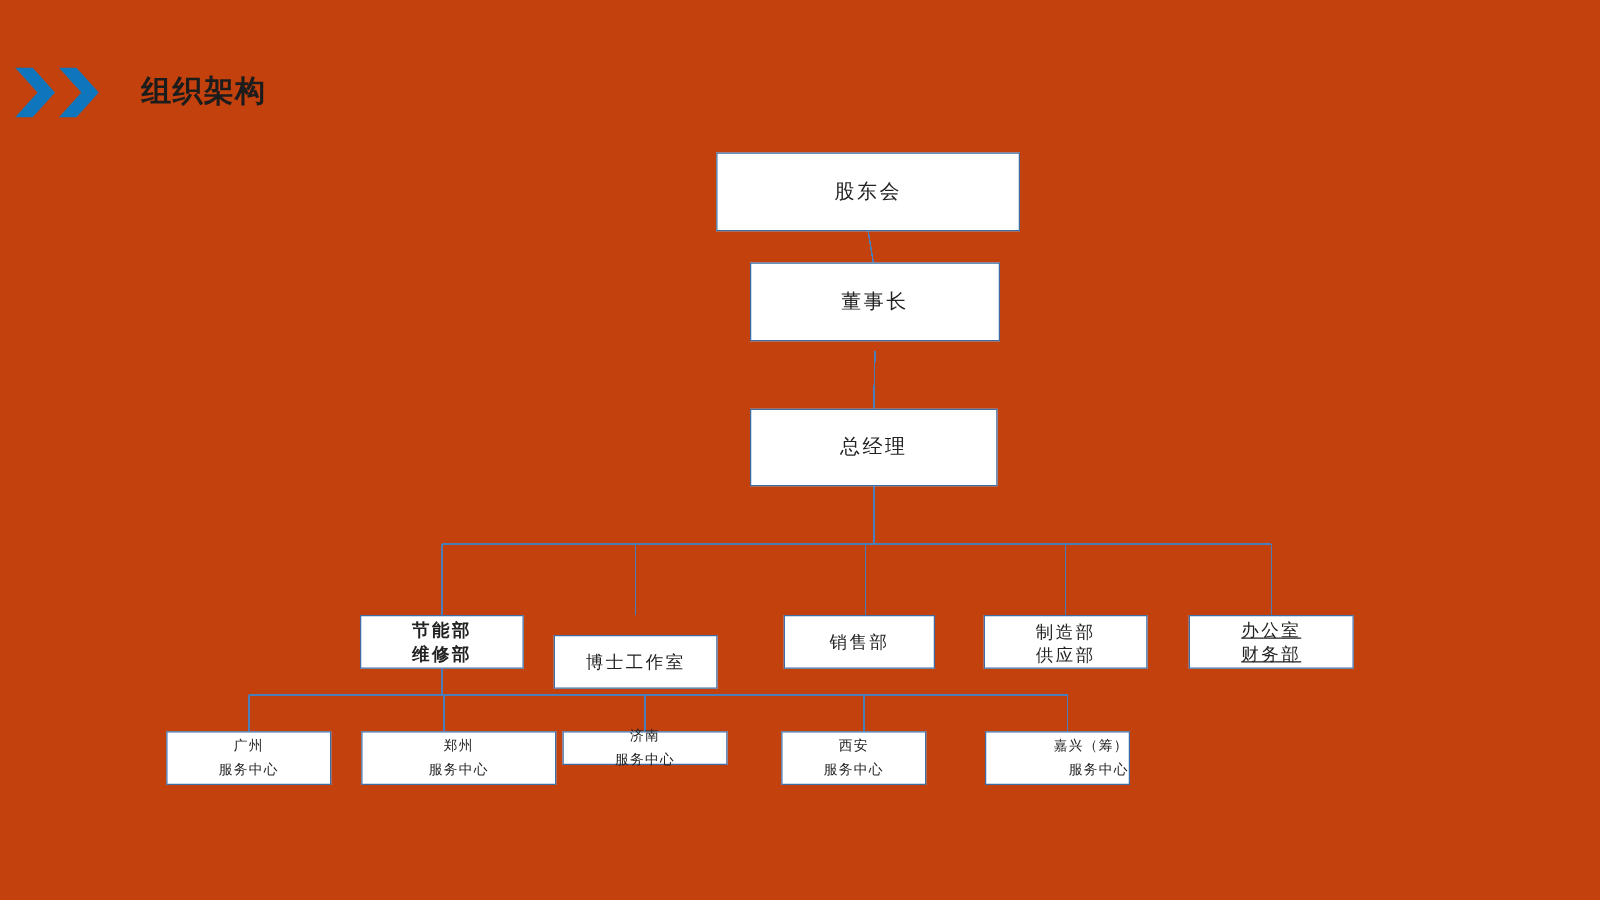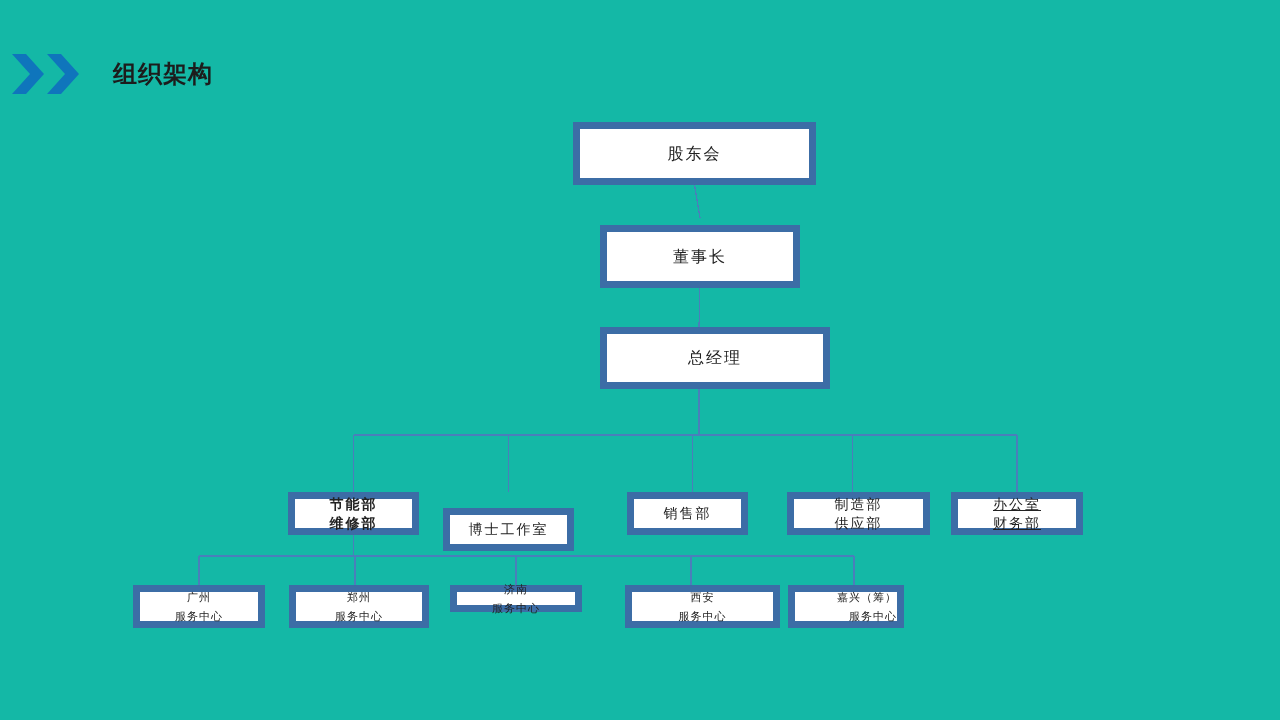--- a/index.html
+++ b/index.html
@@ -12,21 +12,21 @@
     width: 1280px;
     height: 720px;
     overflow: hidden;
     font-family: "Liberation Sans", "DejaVu Sans", sans-serif;
     color: #1a1a1a;
   }
   #slide {
     position: relative;
     width: 1280px;
     height: 720px;
-    background: #14b8a6;
+    background: #c2410c;
   }
 
   
   #header {
     position: absolute;
     left: 0;
     top: 47px;
     width: 1280px;
     height: 56px;
   }
@@ -71,21 +71,21 @@
     position: absolute;
     left: 0;
     top: 0;
     width: 1280px;
     height: 720px;
     pointer-events: none;
   }
   .node {
     position: absolute;
     box-sizing: border-box;
-    border: 7px solid #3b82f6;
+    border: 1px solid #3b82f6;
     background: #ffffff;
     display: flex;
     flex-direction: column;
     align-items: center;
     justify-content: center;
     text-align: center;
     color: #222222;
     letter-spacing: 2px;
     z-index: 2;
   }
@@ -136,57 +136,57 @@
         <line x1="199" y1="556" x2="199" y2="585" stroke="#4a7ebb" stroke-width="1.2" shape-rendering="crispEdges"></line>
         <line x1="355" y1="556" x2="355" y2="585" stroke="#4a7ebb" stroke-width="1.2" shape-rendering="crispEdges"></line>
         <line x1="516" y1="556" x2="516" y2="585" stroke="#4a7ebb" stroke-width="1.2" shape-rendering="crispEdges"></line>
         <line x1="691" y1="556" x2="691" y2="585" stroke="#4a7ebb" stroke-width="1.2" shape-rendering="crispEdges"></line>
         <line x1="854" y1="556" x2="854" y2="585" stroke="#4a7ebb" stroke-width="1.2" shape-rendering="crispEdges"></line>
       </svg>
 
   <div class="node lvl1" style="left: 573px; top: 122px; width: 243px; height: 63px; border-color: rgb(60, 109, 166);">
         <span class="line">股东会</span>
       </div>
-      <div class="node lvl2" style="left: 600px; top: 225px; width: 200px; height: 63px; border-color: rgb(60, 109, 166);">
+      <div class="node lvl2" style="left: 600px; top: 210px; width: 200px; height: 63px; border-color: rgb(60, 109, 166);">
         <span class="line">董事长</span>
       </div>
-      <div class="node lvl3" style="left: 600px; top: 327px; width: 230px; height: 62px; border-color: rgb(60, 109, 166);">
+      <div class="node lvl3" style="left: 600px; top: 327px; width: 198px; height: 62px; border-color: rgb(60, 109, 166);">
         <span class="line">总经理</span>
       </div>
       <div class="node dept" style="left: 288px; top: 492px; width: 131px; height: 43px; border-color: rgb(60, 109, 166); font-weight: bold;">
         <span class="line">节能部</span>
         <span class="line">维修部</span>
       </div>
       <div class="node dept" style="left: 443px; top: 492px; width: 131px; height: 43px; border-color: rgb(60, 109, 166); margin-top: 16px;">
         <span class="line">博士工作室</span>
       </div>
       <div class="node dept" style="left: 627px; top: 492px; width: 121px; height: 43px; border-color: rgb(60, 109, 166);">
         <span class="line">销售部</span>
       </div>
-      <div class="node dept" style="left: 787px; top: 492px; width: 143px; height: 43px; border-color: rgb(60, 109, 166);">
+      <div class="node dept" style="left: 787px; top: 492px; width: 131px; height: 43px; border-color: rgb(60, 109, 166); justify-content: flex-end;">
         <span class="line">制造部</span>
         <span class="line">供应部</span>
       </div>
       <div class="node dept" style="left: 951px; top: 492px; width: 132px; height: 43px; border-color: rgb(60, 109, 166); text-decoration: underline;">
         <span class="line">办公室</span>
         <span class="line">财务部</span>
       </div>
       <div class="node svc" style="left: 133px; top: 585px; width: 132px; height: 43px; border-color: rgb(60, 109, 166);">
         <span class="line">广州</span>
         <span class="line">服务中心</span>
       </div>
-      <div class="node svc" style="left: 289px; top: 585px; width: 140px; height: 43px; border-color: rgb(60, 109, 166);">
+      <div class="node svc" style="left: 289px; top: 585px; width: 156px; height: 43px; border-color: rgb(60, 109, 166);">
         <span class="line">郑州</span>
         <span class="line">服务中心</span>
       </div>
       <div class="node svc" style="left: 450px; top: 585px; width: 132px; height: 27px; border-color: rgb(60, 109, 166);">
         <span class="line">济南</span>
         <span class="line">服务中心</span>
       </div>
-      <div class="node svc" style="left: 625px; top: 585px; width: 155px; height: 43px; border-color: rgb(60, 109, 166);">
+      <div class="node svc" style="left: 625px; top: 585px; width: 116px; height: 43px; border-color: rgb(60, 109, 166);">
         <span class="line">西安</span>
         <span class="line">服务中心</span>
       </div>
       <div class="node svc" style="left: 788px; top: 585px; width: 116px; height: 43px; border-color: rgb(60, 109, 166); align-items: flex-end;">
         <span class="line">嘉兴（筹）</span>
         <span class="line">服务中心</span>
       </div>
     </div>
 
 </div>

